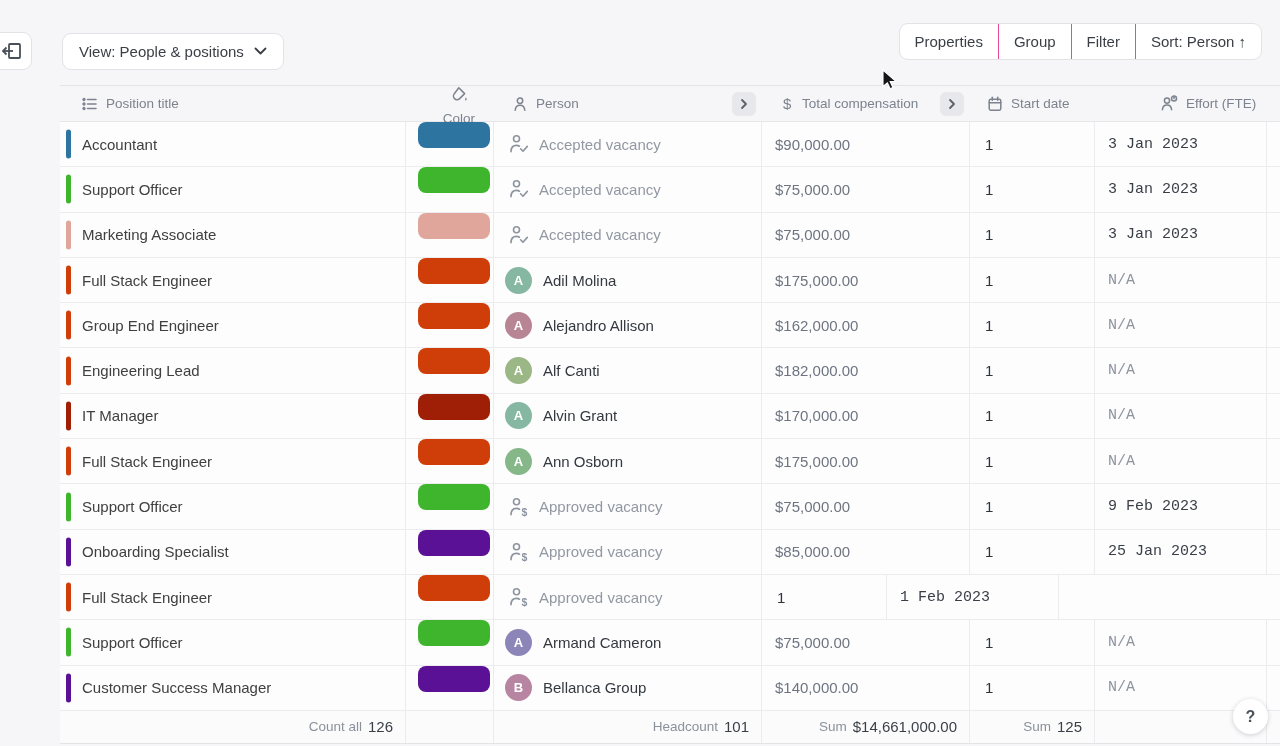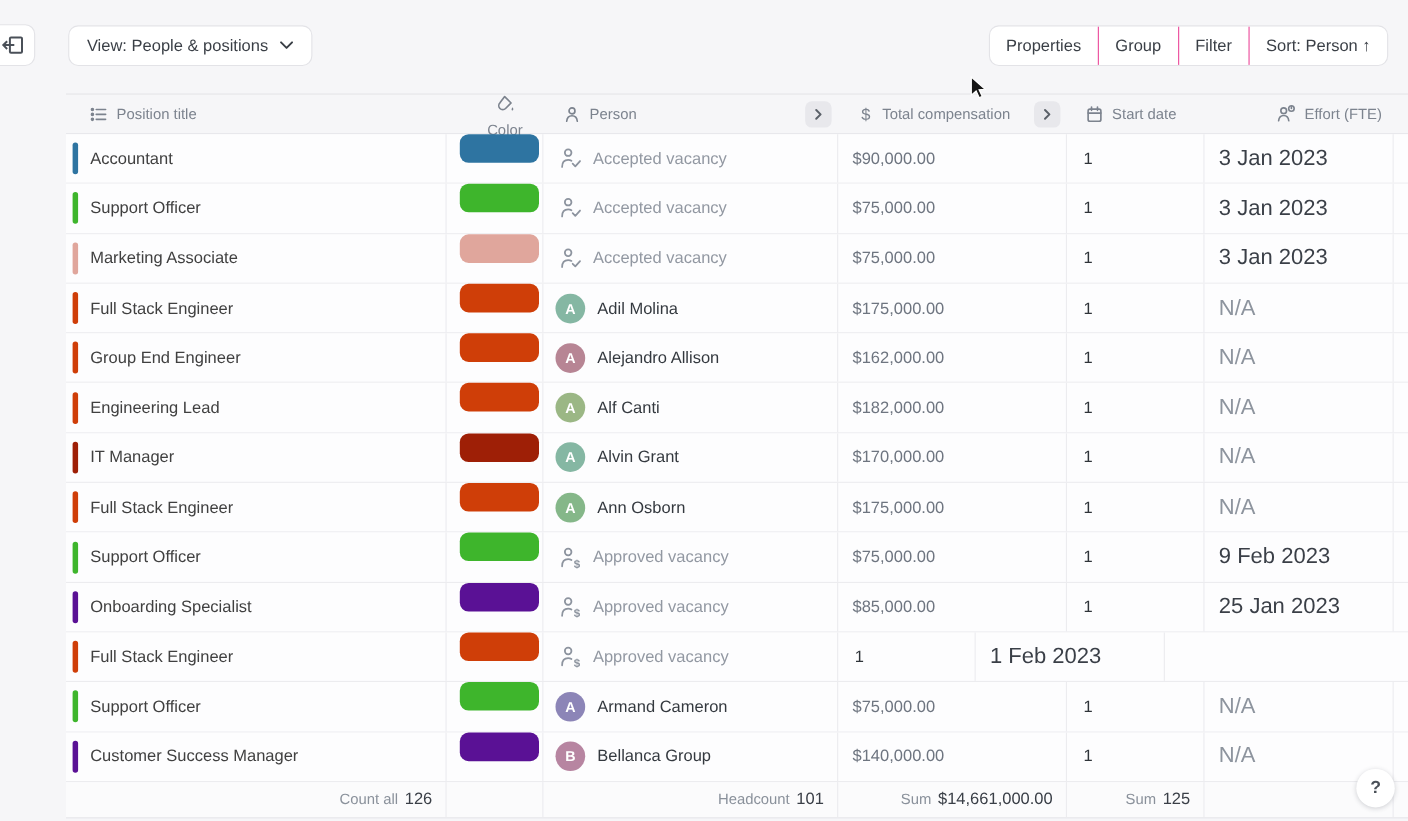--- a/index.html
+++ b/index.html
@@ -8,21 +8,21 @@
     font-family: "Liberation Sans", sans-serif;
     background:#f6f6f8;
     color:#383d44;
     position:relative;
   }
   
   .topbar { position:absolute; left:0; top:0; width:1280px; height:85px; }
   .btn {
     background:#fff; border:1px solid #e3e3e7; border-radius:9px;
     font-family:"Liberation Sans",sans-serif; font-size:15px; color:#3a3f46;
-    display:inline-flex; align-items:center; cursor:pointer;
+    display:inline-flex; align-items:center; cursor:pointer;margin-top:10px;
   }
   .sidebar-btn {
     position:absolute; left:-14px; top:22px; width:46px; height:38px;
     justify-content:flex-end; padding-right:7px;
   }
   .view-btn {
     position:absolute; left:62px; top:23px; height:37px; padding:0 16px; gap:10px;
   }
   .actions {
     position:absolute; right:18px; top:23px; height:37px;
@@ -85,21 +85,21 @@
   .avatar {
     width:27px; height:27px; border-radius:50%; flex:none;
     display:flex; align-items:center; justify-content:center;
     font-size:13px; font-weight:bold; color:#fff;
   }
   .person-name { font-size:15px; color:#34393f; }
   .vac-icon { flex:none; color:#8d949f; margin-left:3px; margin-right:-3px;}
   .vacancy-text { font-size:15px; color:#9298a2; }
   .td.col-comp  { padding-left:13px; font-size:15px; color:#6e7580; }
   .td.col-effort{ padding-left:15px; font-size:15px; color:#2f3439; }
-  .td.col-date  { padding-left:13px; font-size:20px; color:#3a3f47; }
+  .td.col-date  { padding-left:13px; font-size:15px; color:#3a3f47;font-family:Liberation Mono, monospace; }
   .td.col-date.muted { color:#8d949e; }
 
   .tfoot {
     display:flex; height:33px; background:#fbfbfc;
     border-bottom:1px solid #e4e4e8;
   }
   .tf {
     display:flex; align-items:center; justify-content:flex-end; gap:6px;
     height:100%; border-right:1px solid #ececef; padding-right:12px;
   }

